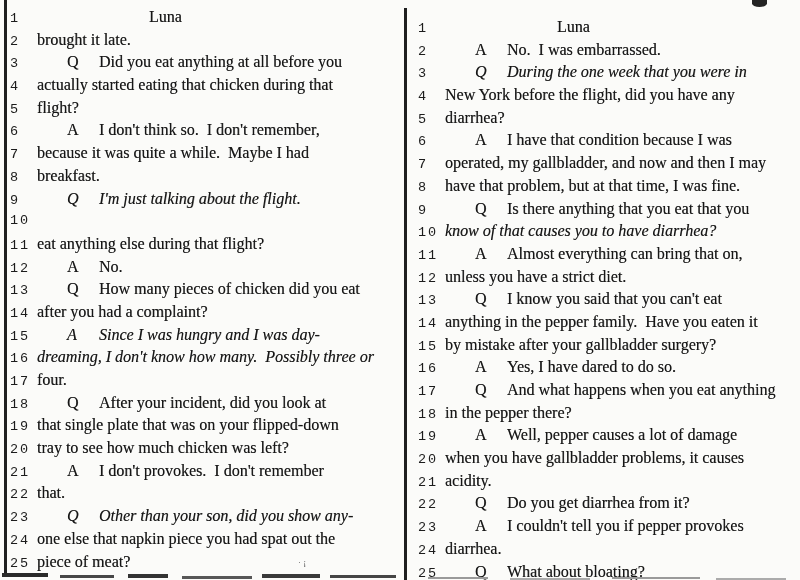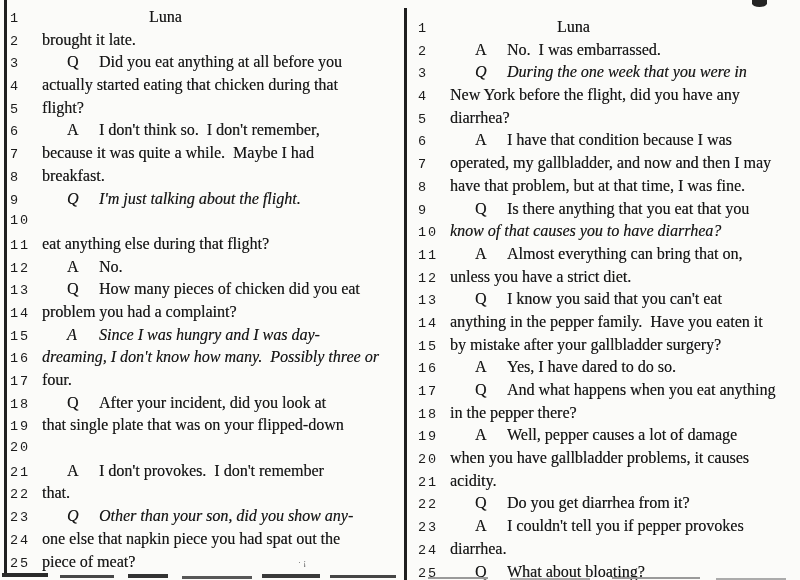--- a/index.html
+++ b/index.html
@@ -54,21 +54,21 @@
     font-size: 13.5px;
     letter-spacing: 2px;
     color: #1c1c1c;
     text-shadow: none;
   }
   .marker {
     flex: 0 0 32px;
     margin-left: 30px;
   }
   .line.center .body { margin-left: 112px; }
-  .line.cont   .body { margin-left: 5px; }
+  .line.cont   .body { }
   .line.q .body, .line.a .body { margin-left: 0; }
   .line.italic .marker, .line.italic .body { font-style: italic; }
 
   
   .seg { position: absolute; }
   .artifact-topright {
     position: absolute;
     left: 752px; top: 0;
     width: 15px; height: 7px;
     background: #242424;
@@ -166,21 +166,21 @@
 
   <div class="line q">
     <span class="num">13</span>
     <span class="marker">Q</span>
     <span class="body">How many pieces of chicken did you eat</span>
   </div>
 
   <div class="line cont">
     <span class="num">14</span>
     
-    <span class="body">problem you had a complaint?</span>
+    <span class="body">after you had a complaint?</span>
   </div>
 
   <div class="line a italic">
     <span class="num">15</span>
     <span class="marker">A</span>
     <span class="body">Since I was hungry and I was day-</span>
   </div>
 
   <div class="line cont italic">
     <span class="num">16</span>
@@ -202,20 +202,21 @@
 
   <div class="line cont">
     <span class="num">19</span>
     
     <span class="body">that single plate that was on your flipped-down</span>
   </div>
 
   <div class="line cont">
     <span class="num">20</span>
     
+    <span class="body">tray to see how much chicken was left?</span>
   </div>
 
   <div class="line a">
     <span class="num">21</span>
     <span class="marker">A</span>
     <span class="body">I don't provokes.  I don't remember</span>
   </div>
 
   <div class="line cont">
     <span class="num">22</span>

